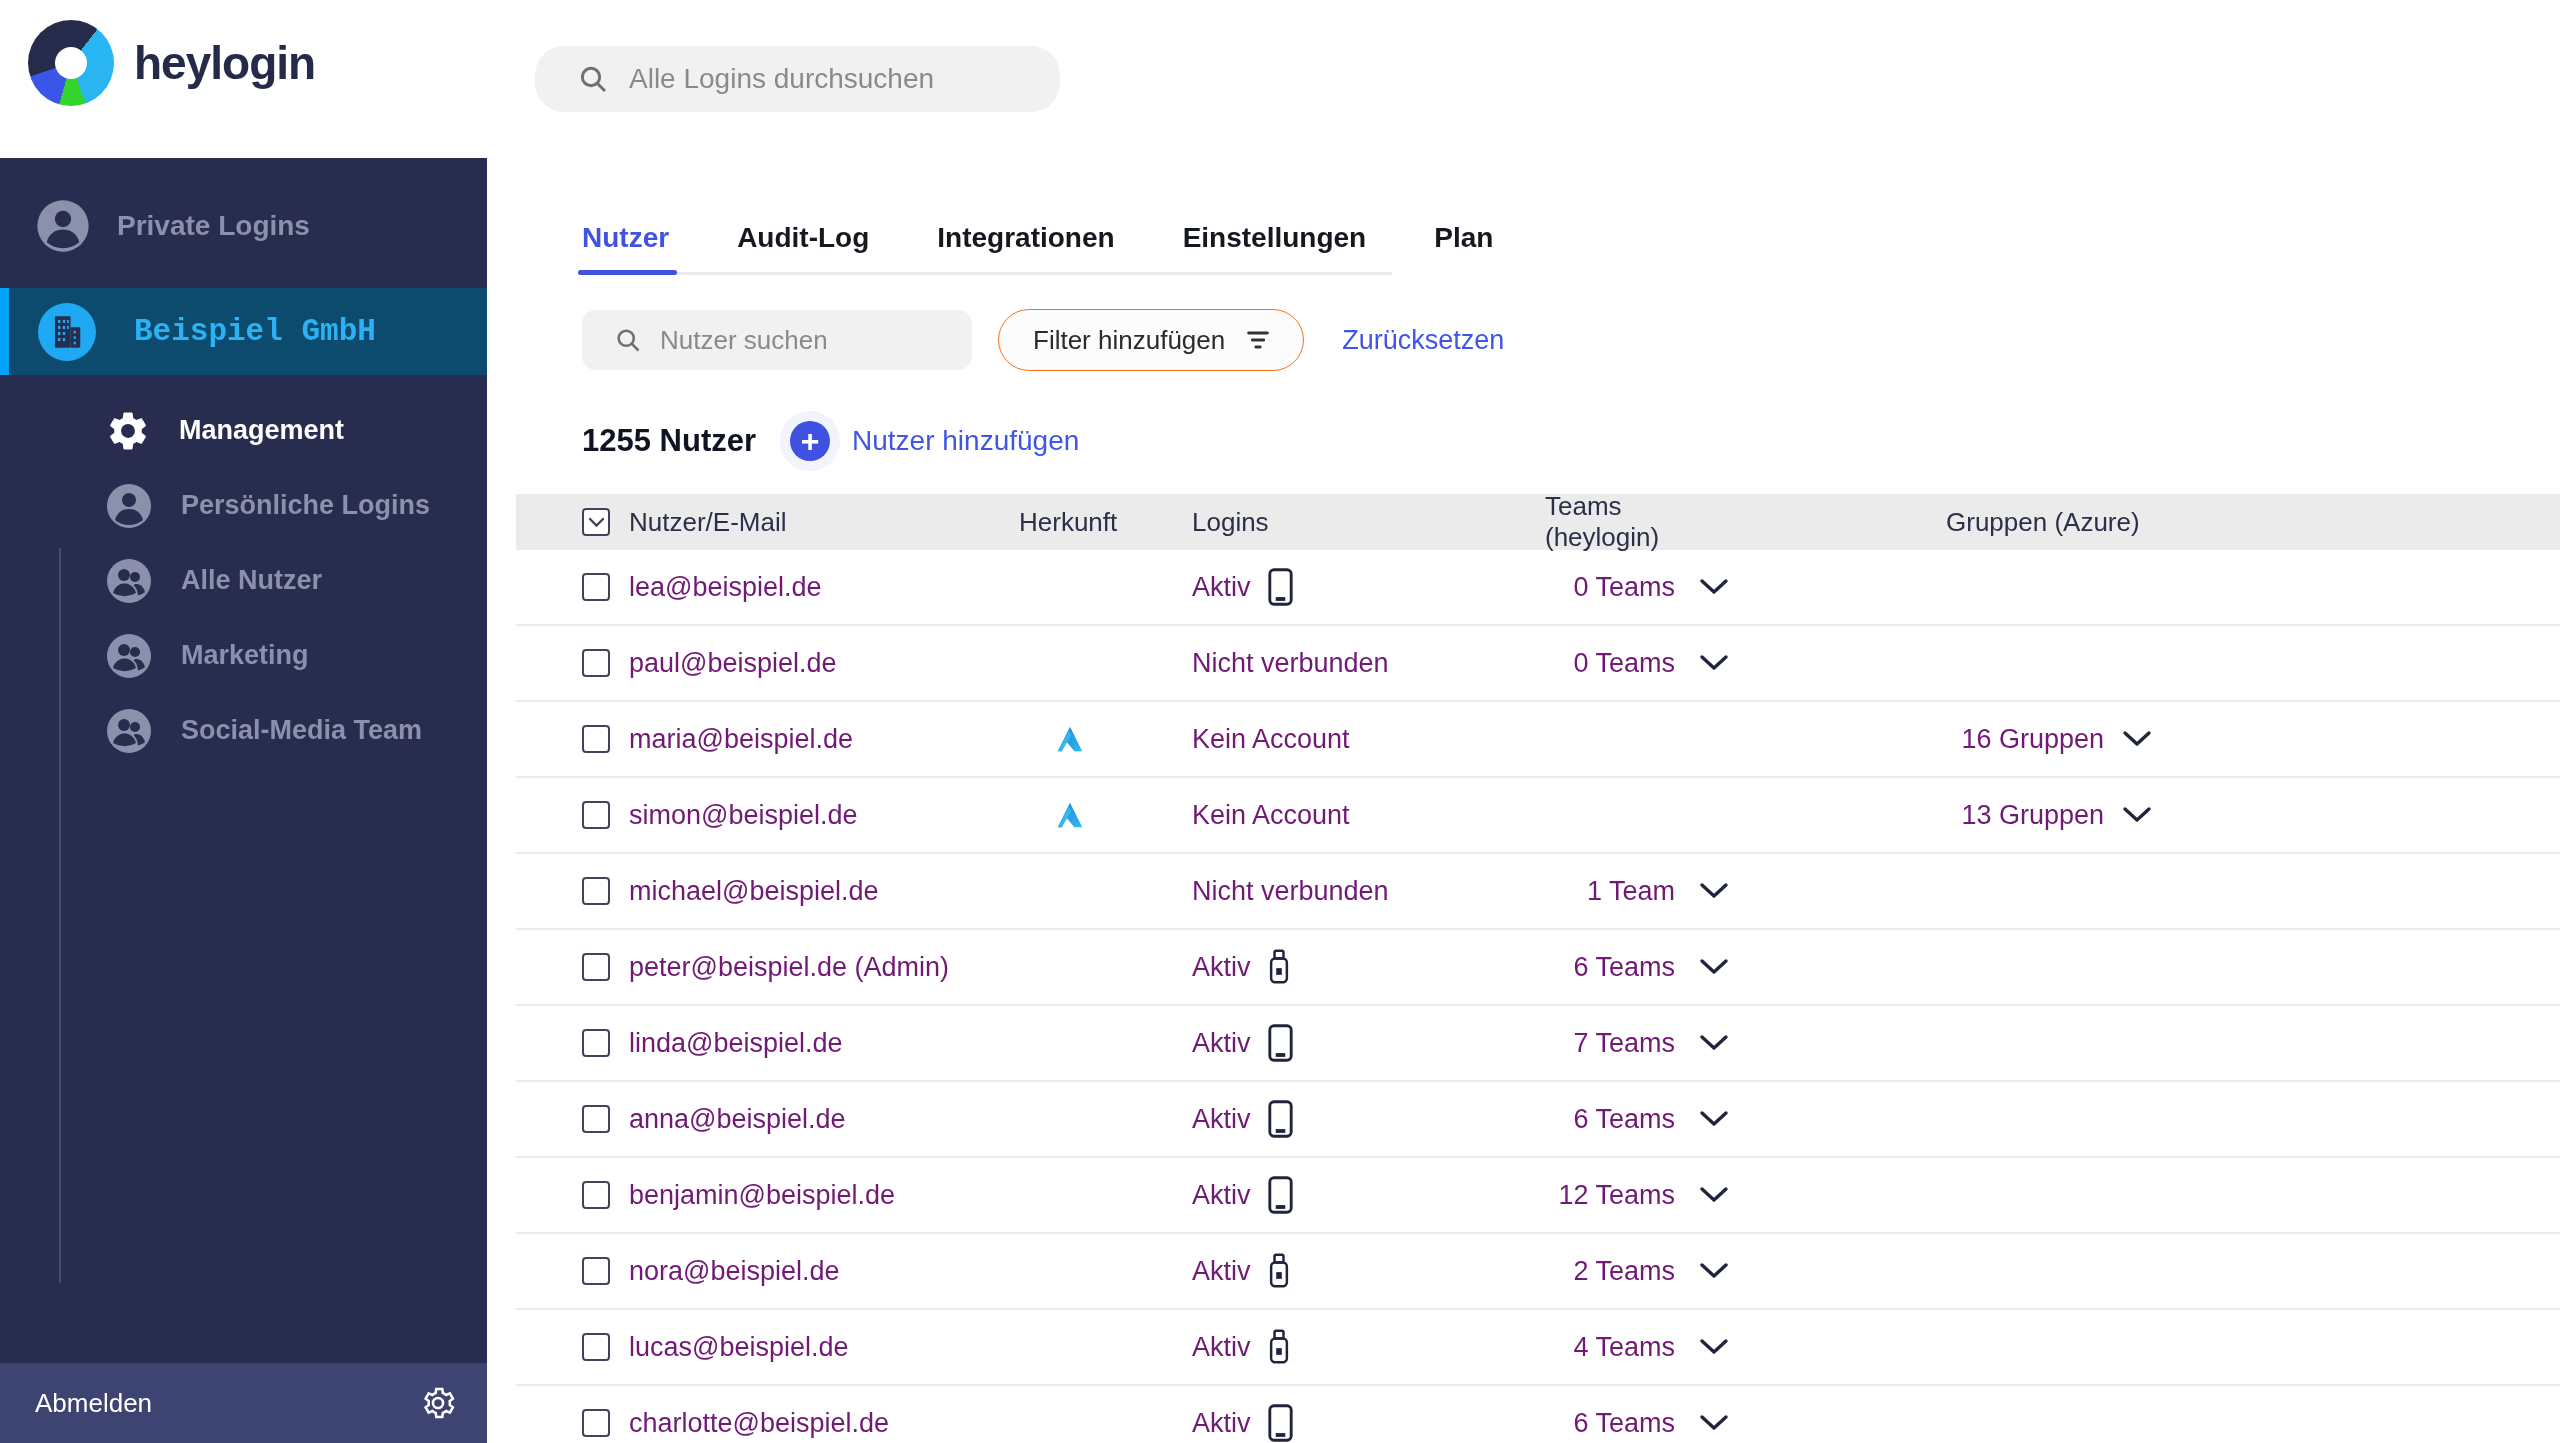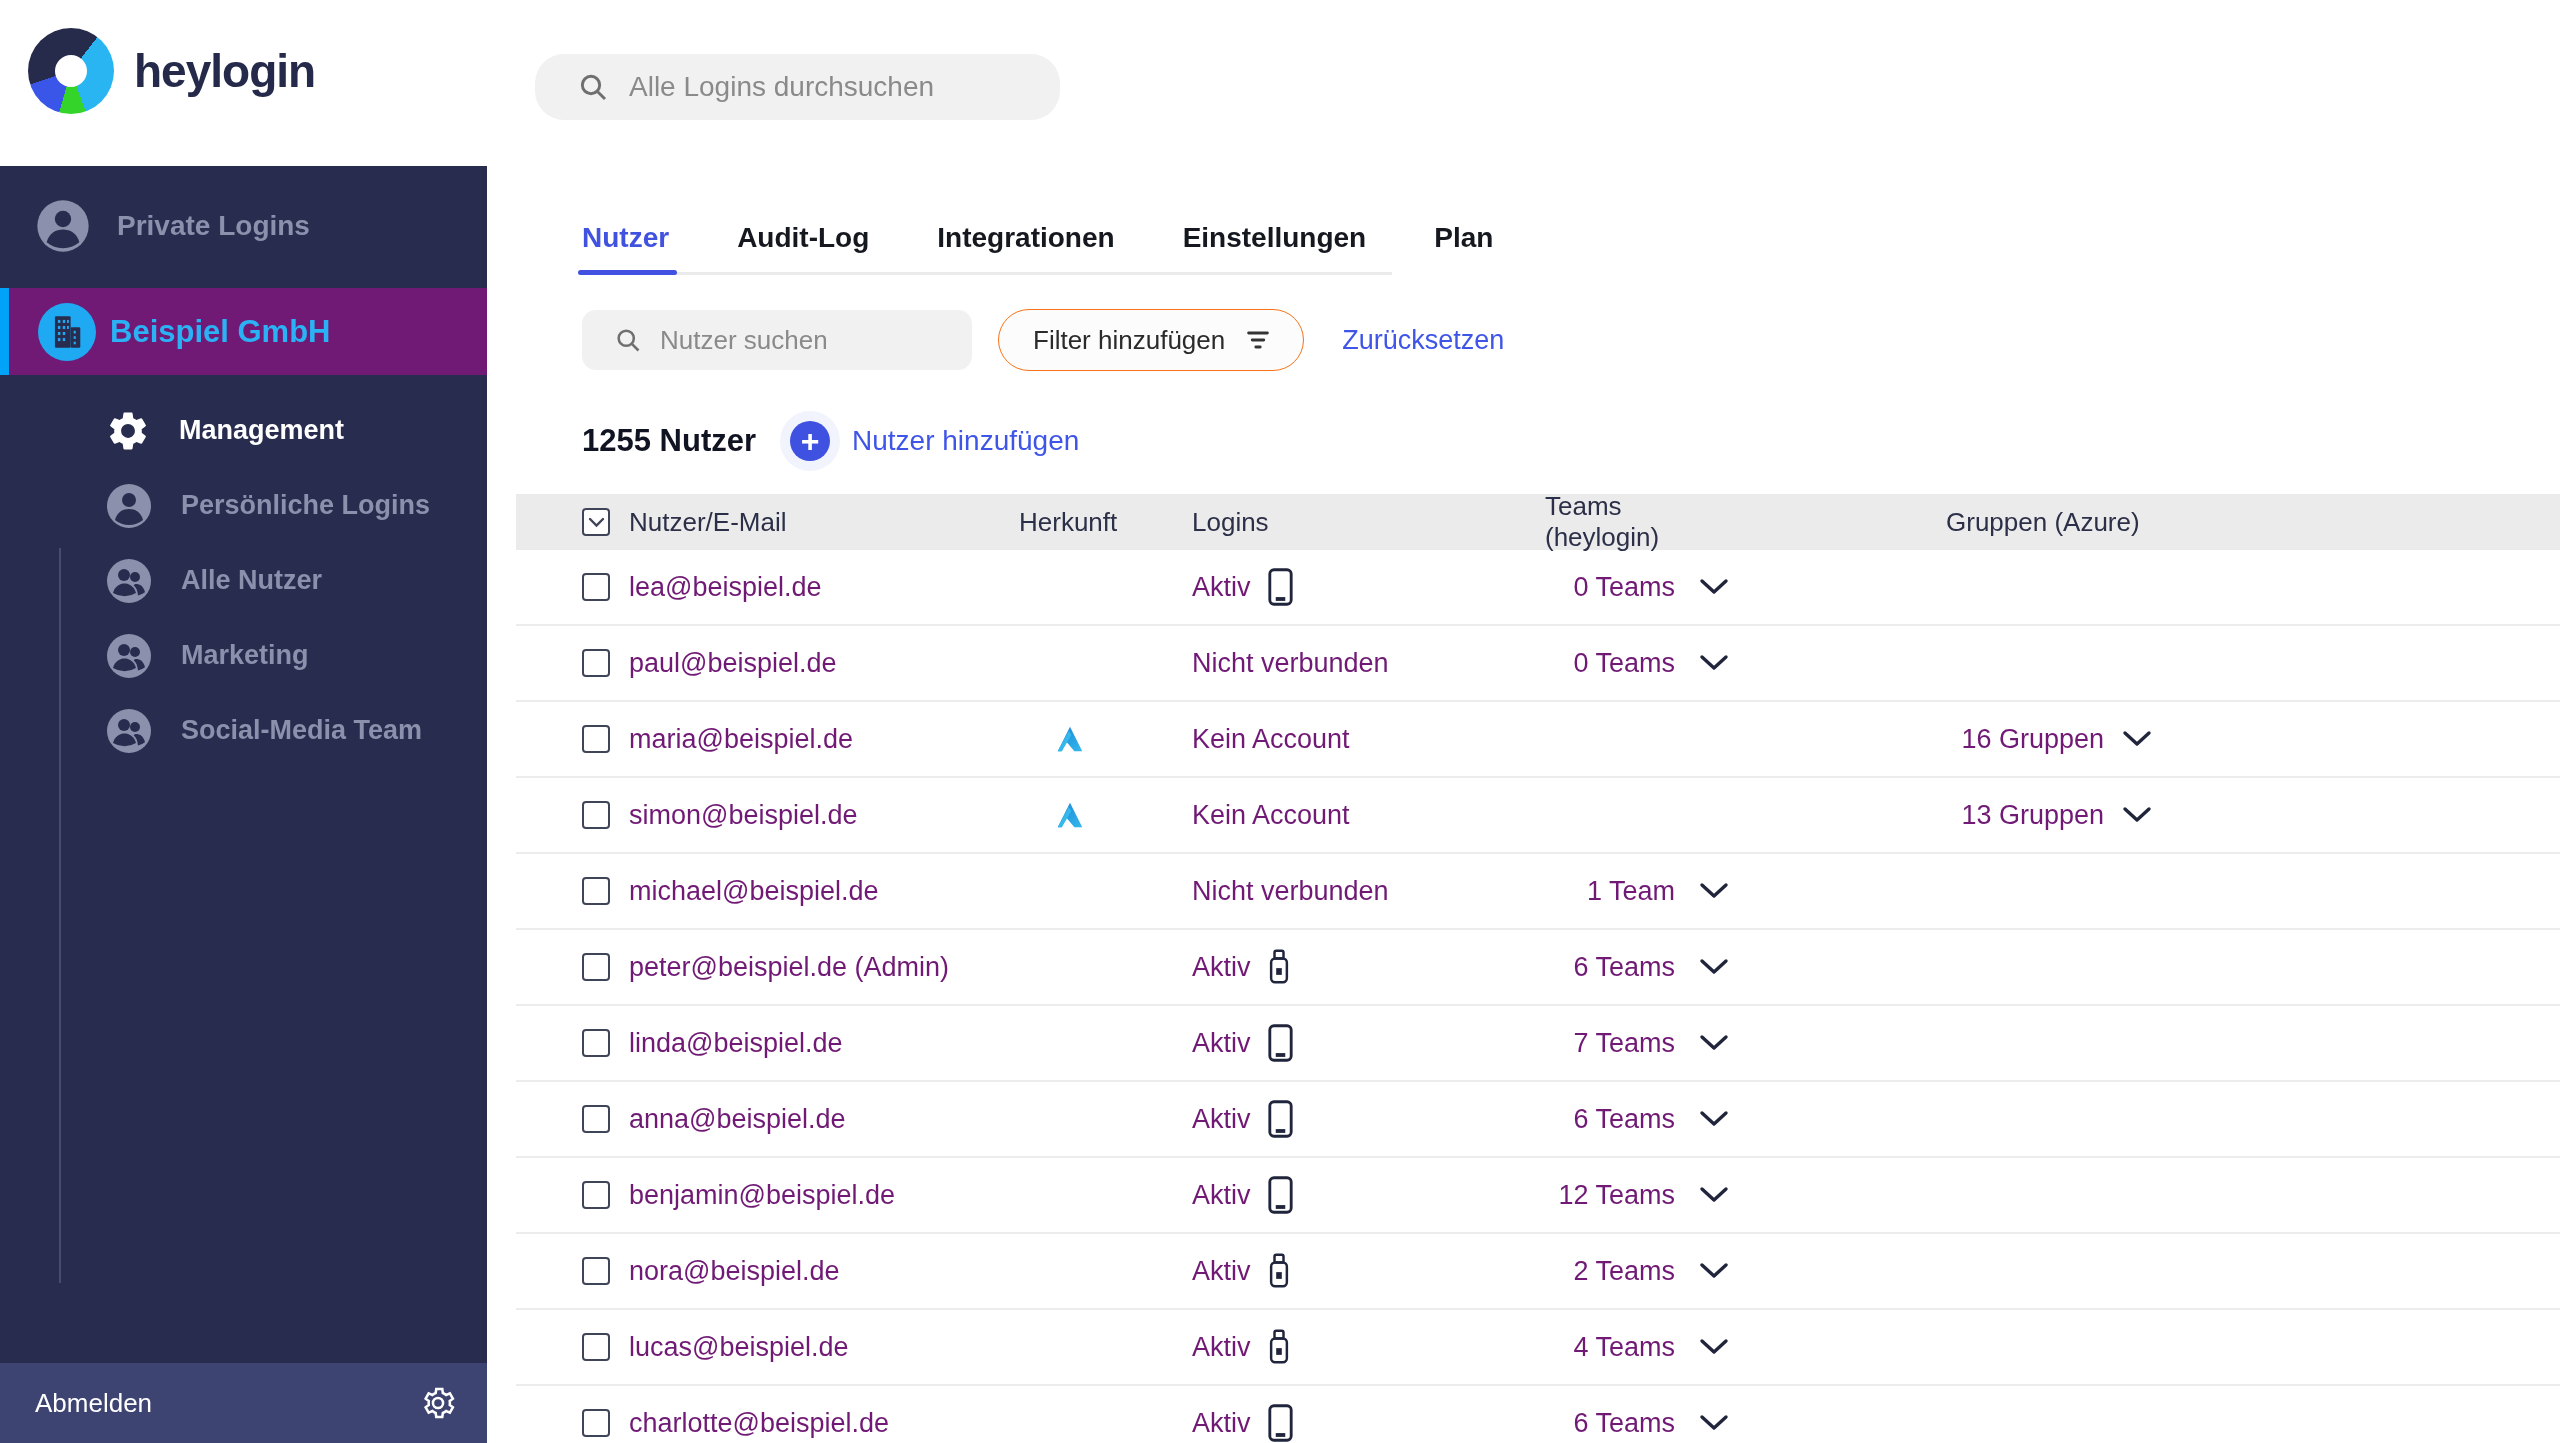--- a/index.html
+++ b/index.html
@@ -1,39 +1,39 @@
 <!DOCTYPE html>
 <html><head>
 <meta charset="utf-8">
 <style>
   * { margin:0; padding:0; box-sizing:border-box; }
   html,body { width:2560px; height:1443px; overflow:hidden; background:#fff;
               font-family:"Liberation Sans","DejaVu Sans",sans-serif; color:#20253c; }
 
   
-  .topbar { position:absolute; left:0; top:8px; width:2560px; height:158px; background:#fff; z-index:5; }
+  .topbar { position:absolute; left:0; top:0; width:2560px; height:158px; background:#fff; z-index:5; }
   .brand { position:absolute; left:28px; top:20px; display:flex; align-items:center; gap:20px; }
   .logo-donut { width:86px; height:86px; border-radius:50%;
     background:conic-gradient(from 0deg, #262b4b 0deg 38deg, #29b5f2 38deg 160deg, #35d42a 160deg 196deg, #3a56e8 196deg 252deg, #262b4b 252deg 360deg);
     position:relative; }
   .logo-donut::after { content:""; position:absolute; left:27px; top:27px; width:32px; height:32px;
     background:#fff; border-radius:50%; }
   .brand-name { font-size:46px; font-weight:bold; color:#252a4a; letter-spacing:-1px; }
   .global-search { position:absolute; left:535px; top:46px; width:525px; height:66px;
     background:#f1f1f2; border-radius:29px; display:flex; align-items:center; padding-left:42px; gap:20px; }
   .global-search input { border:none; outline:none; background:transparent; font-size:28px;
     color:#444; width:400px; font-family:inherit; }
   .global-search input::placeholder { color:#8a8a8a; }
 
   
   .sidebar { position:absolute; left:0; top:158px; width:487px; height:1285px; background:#282d4f; }
   .side-private { display:flex; align-items:center; gap:26px; margin:40px 0 0 35px; cursor:pointer; }
   .side-private .label { font-size:28px; font-weight:bold; color:#8b90ac; }
   .side-org { position:relative; margin-top:34px; height:87px; display:flex; align-items:center;
-    gap:14px; padding-left:38px; background:#701a75; cursor:pointer; }
+    gap:38px; padding-left:38px; background:#0c4a6e; cursor:pointer;font-family:Liberation Mono, monospace; }
   .side-org::before { content:""; position:absolute; left:0; top:0; width:9px; height:87px; background:#00a3f7; }
   .side-org .label { font-size:31px; font-weight:bold; color:#2ab2f5; }
   .tree-line { position:absolute; left:59px; top:390px; width:2px; height:735px; background:#474d72; }
   .side-items { margin-top:18px; }
   .side-item { height:75px; display:flex; align-items:center; gap:28px; padding-left:105px; cursor:pointer; }
   .side-item .label { font-size:27px; font-weight:bold; color:#8b90ac; }
   .side-item.active .label { color:#ffffff; }
   .side-bottom { position:absolute; left:0; bottom:0; width:487px; height:80px; background:#3e4471;
     display:flex; align-items:center; justify-content:space-between; padding:0 30px 0 35px; }
   .side-bottom .label { font-size:26px; font-weight:normal; color:#fff; cursor:pointer; }

